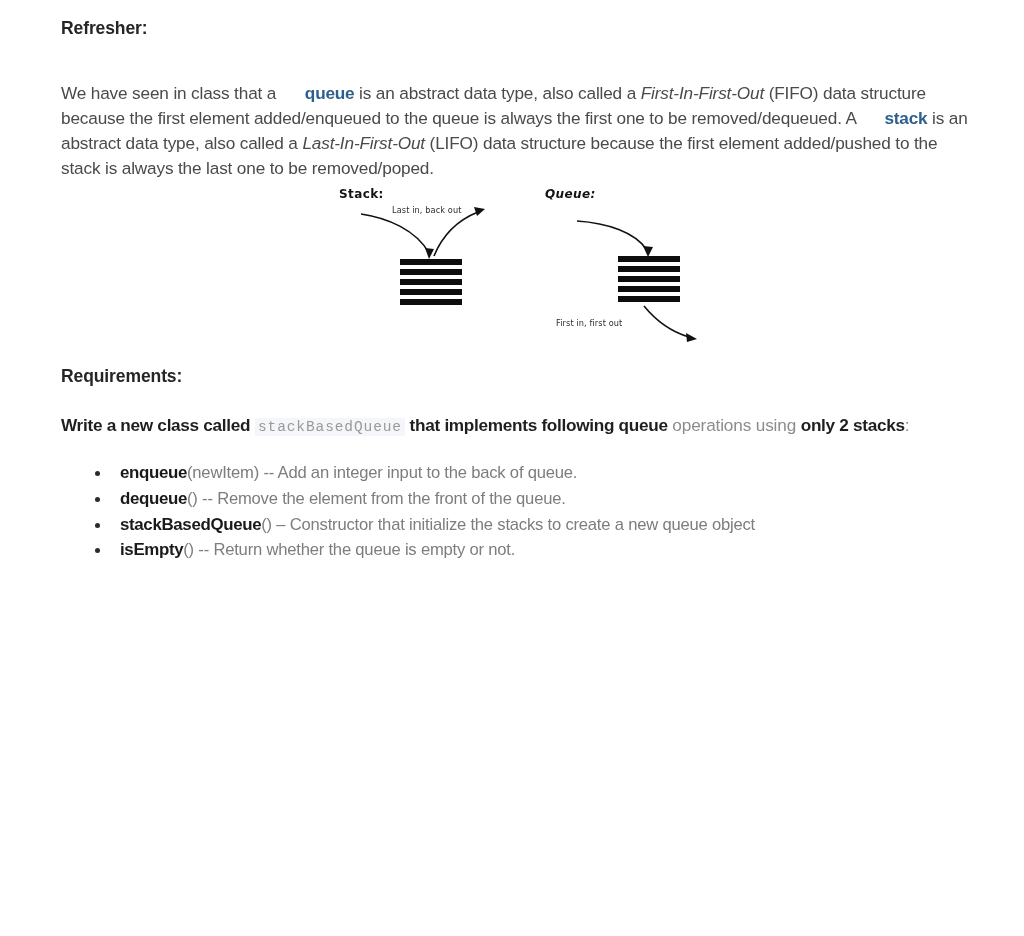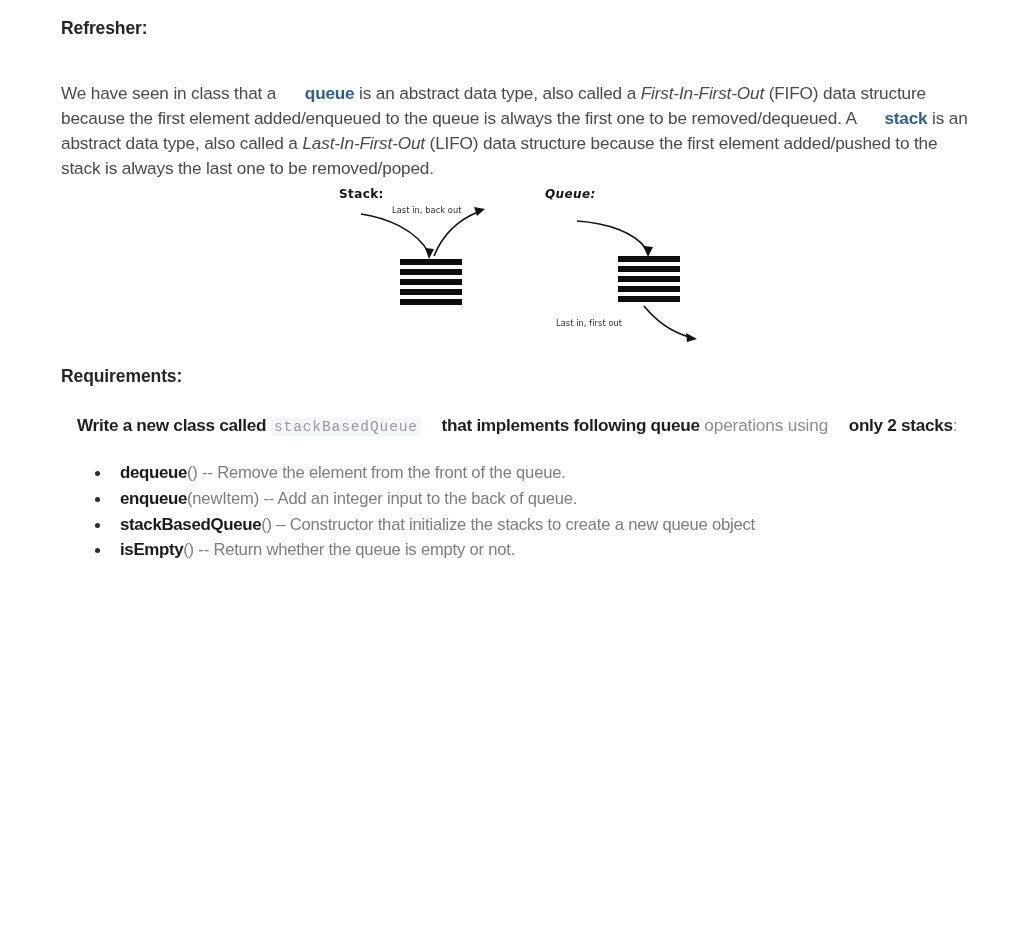--- a/index.html
+++ b/index.html
@@ -66,21 +66,20 @@
     font-size: 17.2px;
     line-height: 24px;
     color: #8c8c8c;
     letter-spacing: -0.15px;
     white-space: nowrap;
   }
   #para-write .bold-dark {
     font-weight: bold;
     color: #1f1f1f;
     letter-spacing: -0.3px;
-    margin-left: 16px;
   }
   .code-span {
     font-family: "Liberation Mono", monospace;
     font-size: 14.5px;
     color: #9a9a9a;
     background: #f4f6f9;
     padding: 1px 3px;
     letter-spacing: 0.9px;
   }
 
@@ -210,21 +209,21 @@
         <div class="bar"></div>
         <div class="bar"></div>
         <div class="bar"></div>
         <div class="bar"></div>
         <div class="bar"></div>
       </div>
     </div>
 
     <div class="diagram" id="diagram-queue">
       <div class="diagram-title" id="title-queue">Queue:</div>
-      <div class="diagram-caption" id="caption-queue">Last in, first out</div>
+      <div class="diagram-caption" id="caption-queue">First in, first out</div>
 
       <svg class="arrow-svg" viewBox="0 0 165 165">
 
         <path d="M 32 39 C 62 41, 90 50, 102 68" fill="none" stroke="#111111" stroke-width="1.6"></path>
         <polygon points="103,75 98,64 108,65" fill="#111111"></polygon>
 
         <path d="M 99 124 C 112 140, 127 150, 144 155" fill="none" stroke="#111111" stroke-width="1.6"></path>
         <polygon points="152,157 141,151 142,160" fill="#111111"></polygon>
       </svg>
 
@@ -241,26 +240,26 @@
   <div class="section-heading" id="heading-requirements">Requirements:</div>
 
   <div id="para-write"><span class="bold-dark">Write a new class called</span>
     <span class="code-span">stackBasedQueue</span>
     <span class="bold-dark">that implements following queue</span>
     <span>operations using</span>
     <span class="bold-dark">only 2 stacks</span><span>:</span></div>
 
   <ul id="req-list">
     <li>
+      <span class="bullet-dot"></span><span class="method">enqueue</span><span>(newItem) -- Add an integer input to the back of queue.</span>
+    </li>
+    <li>
       <span class="bullet-dot"></span><span class="method">dequeue</span><span>() -- Remove the element from the front of the queue.</span>
     </li>
     <li>
-      <span class="bullet-dot"></span><span class="method">enqueue</span><span>(newItem) -- Add an integer input to the back of queue.</span>
-    </li>
-    <li>
       <span class="bullet-dot"></span><span class="method">stackBasedQueue</span><span>() – Constructor that initialize the stacks to create a new queue object</span>
     </li>
     <li>
       <span class="bullet-dot"></span><span class="method">isEmpty</span><span>() -- Return whether the queue is empty or not.</span>
     </li>
   </ul>
 
 </div>
 
 </body></html>

